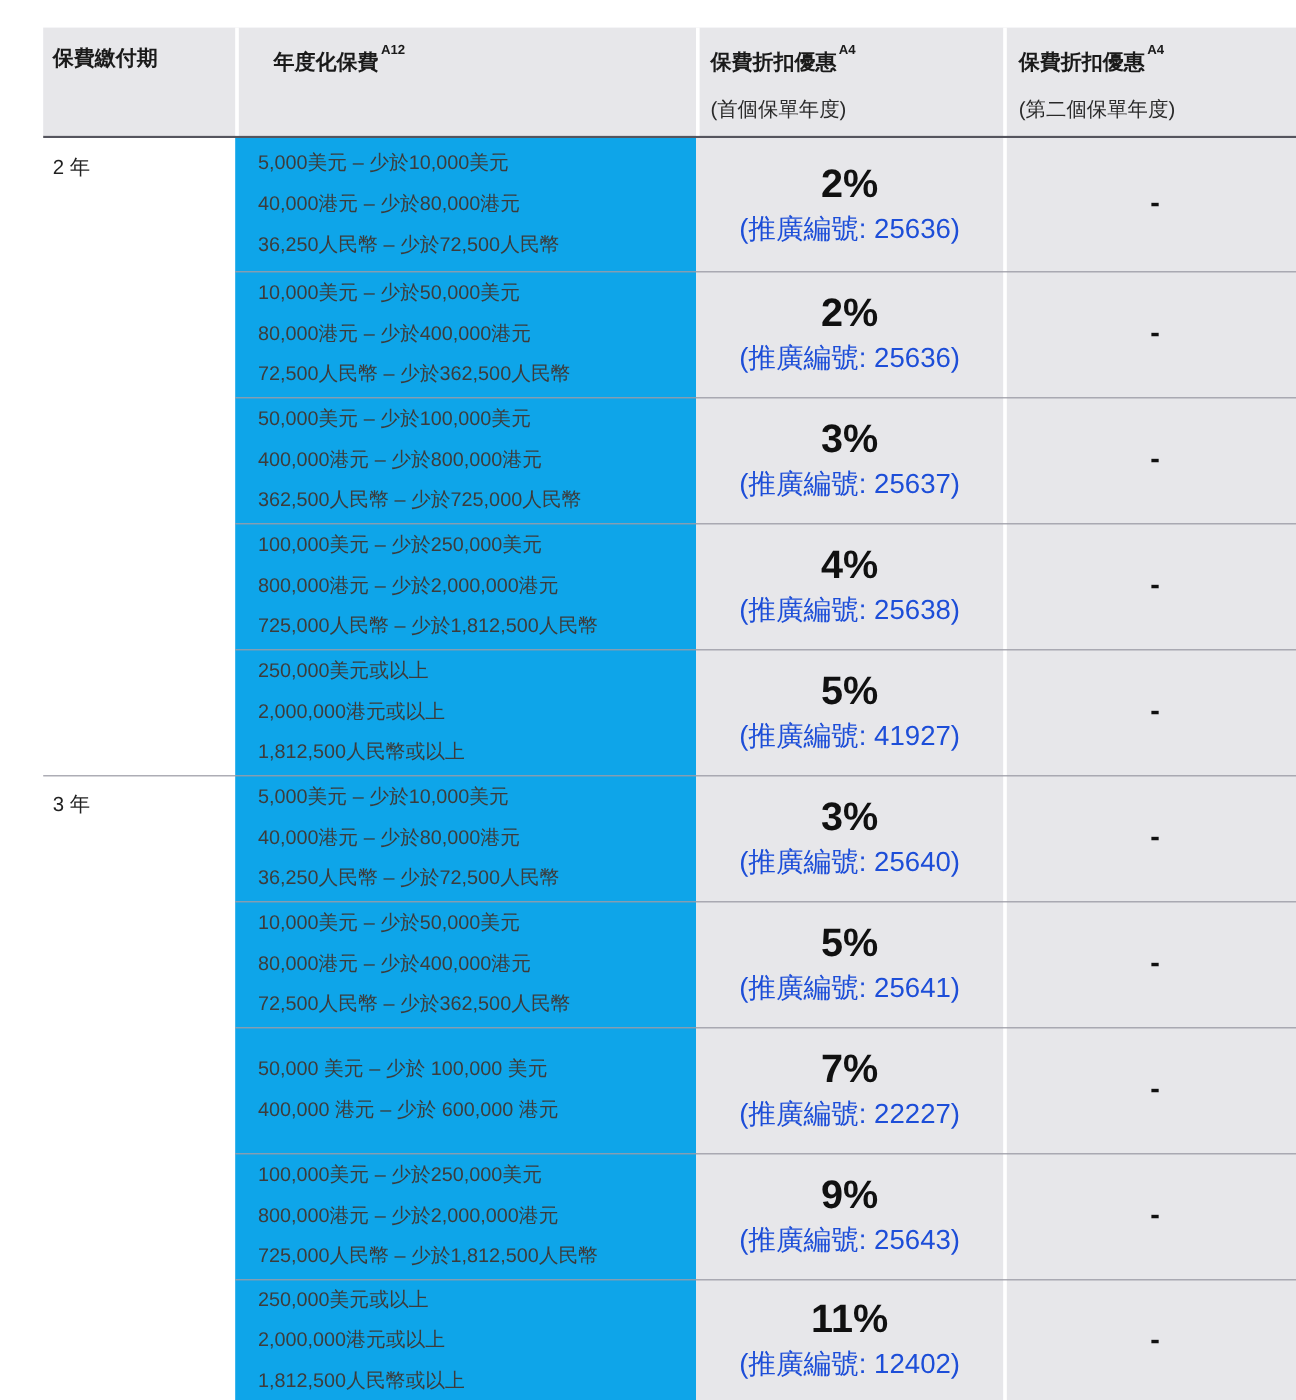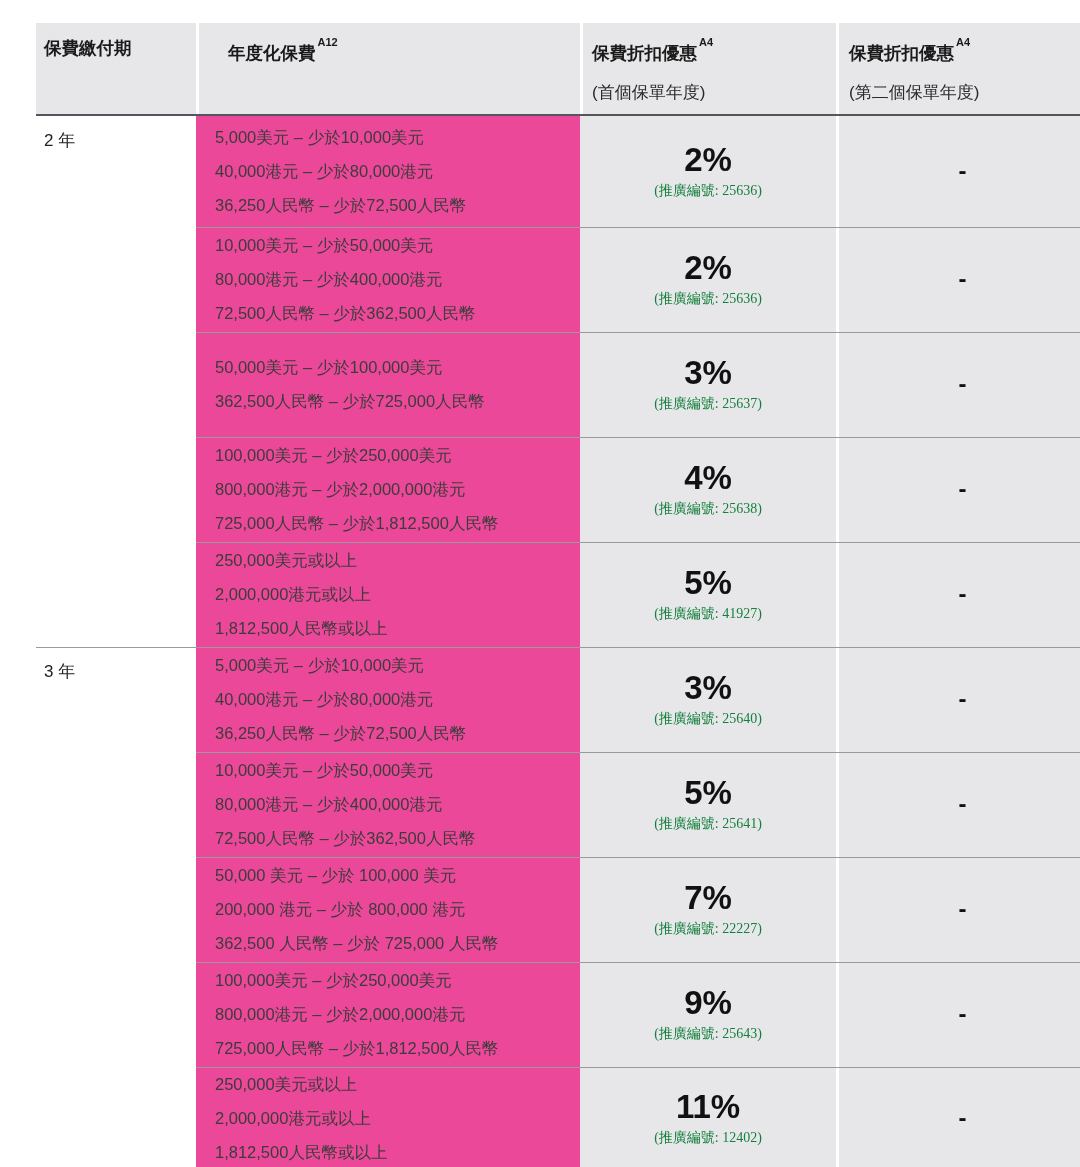--- a/index.html
+++ b/index.html
@@ -76,21 +76,21 @@
   .row.section-start::before { left: 0; }
 
   .td { min-width: 0; }
   .td-period {
     padding: 13px 4px 0 8px;
     font-size: 17px;
     color: #222222;
     background: #ffffff;
   }
   .td-bands {
-    background: #ec4899;
+    background: #0ea5e9;
     display: flex;
     flex-direction: column;
     justify-content: center;
     padding-left: 19px;
     padding-right: 6px;
   }
   .band-line {
     font-size: 16.5px;
     color: #3c3c3c;
     line-height: 34px;
@@ -104,25 +104,24 @@
     justify-content: center;
     text-align: center;
   }
   .pct {
     font-size: 33px;
     font-weight: bold;
     color: #111111;
     line-height: 36px;
   }
   .promo {
-    font-size: 14px;
-    color: #15803d;
+    font-size: 23px;
+    color: #1d4ed8;
     margin-top: 4px;
     white-space: nowrap;
-    font-family: Liberation Serif, serif;
   }
   .td-second-year {
     background: #e7e7ea;
     border-left: 3px solid #ffffff;
     display: flex;
     align-items: center;
     justify-content: center;
   }
   .dash {
     font-size: 24px;
@@ -194,20 +193,21 @@
       <div class="dash">-</div>
     </div>
   </div>
 
   <div class="row">
     <div class="td td-period">
       <span></span>
     </div>
     <div class="td td-bands">
       <div class="band-line">50,000美元 – 少於100,000美元</div>
+      <div class="band-line">400,000港元 – 少於800,000港元</div>
       <div class="band-line">362,500人民幣 – 少於725,000人民幣</div>
     </div>
     <div class="td td-first-year">
       <div class="pct">3%</div>
       <div class="promo">(推廣編號: 25637)</div>
     </div>
     <div class="td td-second-year">
       <div class="dash">-</div>
     </div>
   </div>
@@ -283,22 +283,21 @@
       <div class="dash">-</div>
     </div>
   </div>
 
   <div class="row">
     <div class="td td-period">
       <span></span>
     </div>
     <div class="td td-bands">
       <div class="band-line">50,000 美元 – 少於 100,000 美元</div>
-      <div class="band-line">200,000 港元 – 少於 800,000 港元</div>
-      <div class="band-line">362,500 人民幣 – 少於 725,000 人民幣</div>
+      <div class="band-line">400,000 港元 – 少於 600,000 港元</div>
     </div>
     <div class="td td-first-year">
       <div class="pct">7%</div>
       <div class="promo">(推廣編號: 22227)</div>
     </div>
     <div class="td td-second-year">
       <div class="dash">-</div>
     </div>
   </div>
 

